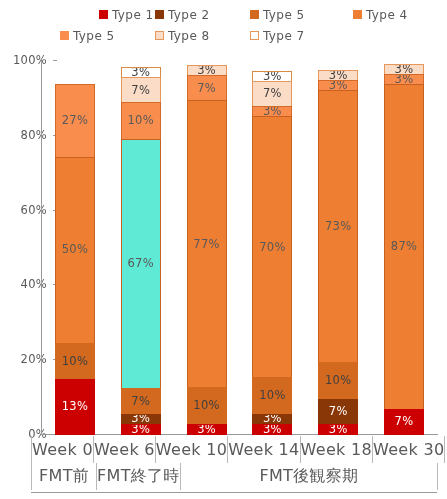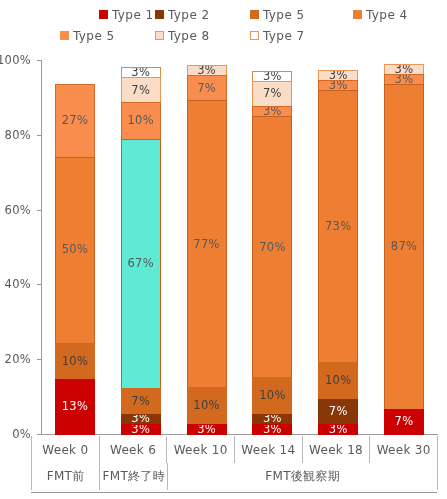--- a/index.html
+++ b/index.html
@@ -28,21 +28,21 @@
   
   .plot-area{
     position:absolute;
     left:41px;top:60px;
     width:396px;height:374px;
     border-left:1px solid #9a9a9a;
     border-bottom:1px solid #9a9a9a;
     box-sizing:content-box;
   }
   .axis-y-labels{
-    position:absolute;left:0;top:60px;width:37px;height:374px;
+    position:absolute;left:16px;top:60px;width:37px;height:374px;
   }
   .ytick{
     position:absolute;right:6px;font-size:11.5px;color:#595959;
     transform:translateY(-50%);white-space:nowrap;letter-spacing:.3px;
   }
   .ytick-mark{
     position:absolute;left:37px;width:4px;height:1px;background:#9a9a9a;
   }
 
   .bars{
@@ -64,21 +64,21 @@
   }
 
   
   .xaxis{
     position:absolute;left:31px;top:436px;width:406px;height:54px;
     box-sizing:border-box;
   }
   .xrow{display:flex;height:27px;box-sizing:border-box;}
   .xcell{
     display:flex;align-items:center;justify-content:center;
-    font-size:12px;color:#595959;box-sizing:border-box;
+    font-size:16px;color:#595959;box-sizing:border-box;
     border-left:1px solid #b9b9b9;border-right:1px solid #b9b9b9;
     margin-right:-1px;white-space:nowrap;letter-spacing:.3px;
   }
   .xrow.weeks .xcell{flex:1 1 0;}
   .xrow.phase .xcell{box-sizing:border-box;}
   .baseline{
     position:absolute;left:31px;top:492px;width:406px;height:1px;background:#9a9a9a;
   }
 </style>
 </head>

